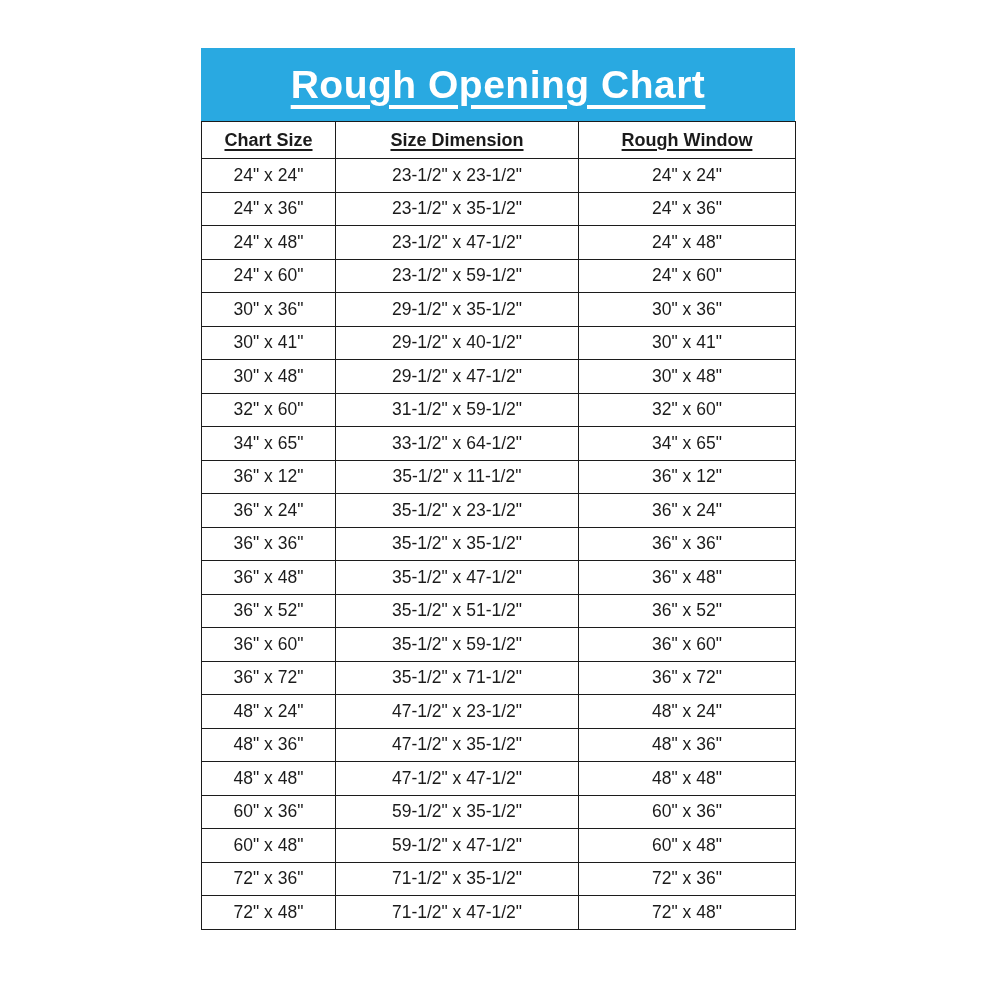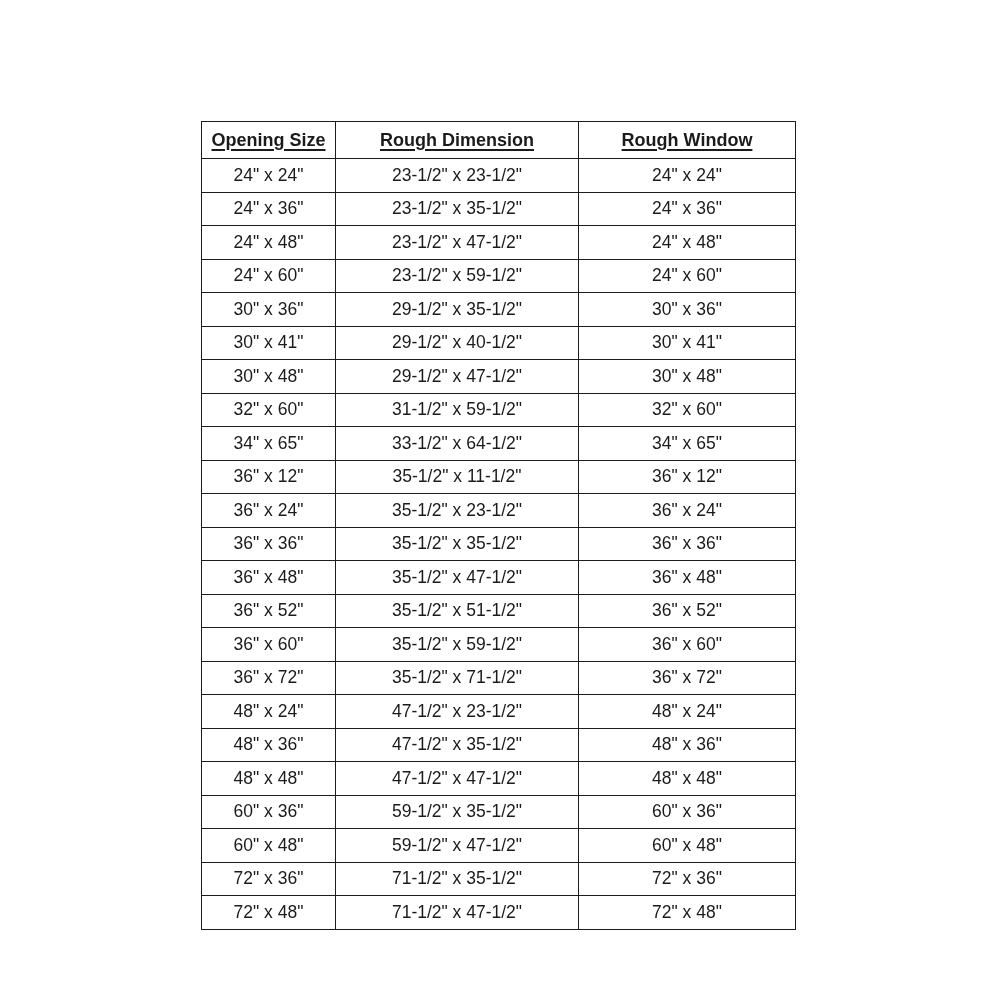--- a/index.html
+++ b/index.html
@@ -68,31 +68,34 @@
     height: 32.5px;
     font-size: 17.5px;
     font-weight: 400;
   }
 </style>
 </head>
 <body>
 
 <div class="page">
 
+  <div class="banner">
+    <span class="banner-title">Rough Opening Chart</span>
+  </div>
 
   <table class="ro-table">
     <colgroup>
       <col class="c1">
         <col class="c2">
         <col class="c3">
     </colgroup>
     <thead>
       <tr>
-        <th>Opening Size</th>
-        <th>Rough Dimension</th>
+        <th>Chart Size</th>
+        <th>Size Dimension</th>
         <th>Rough Window</th>
       </tr>
     </thead>
     <tbody id="table-body">
         <tr>
           <td>24" x 24"</td>
           <td>23-1/2" x 23-1/2"</td>
           <td>24" x 24"</td>
         </tr>
         <tr>

